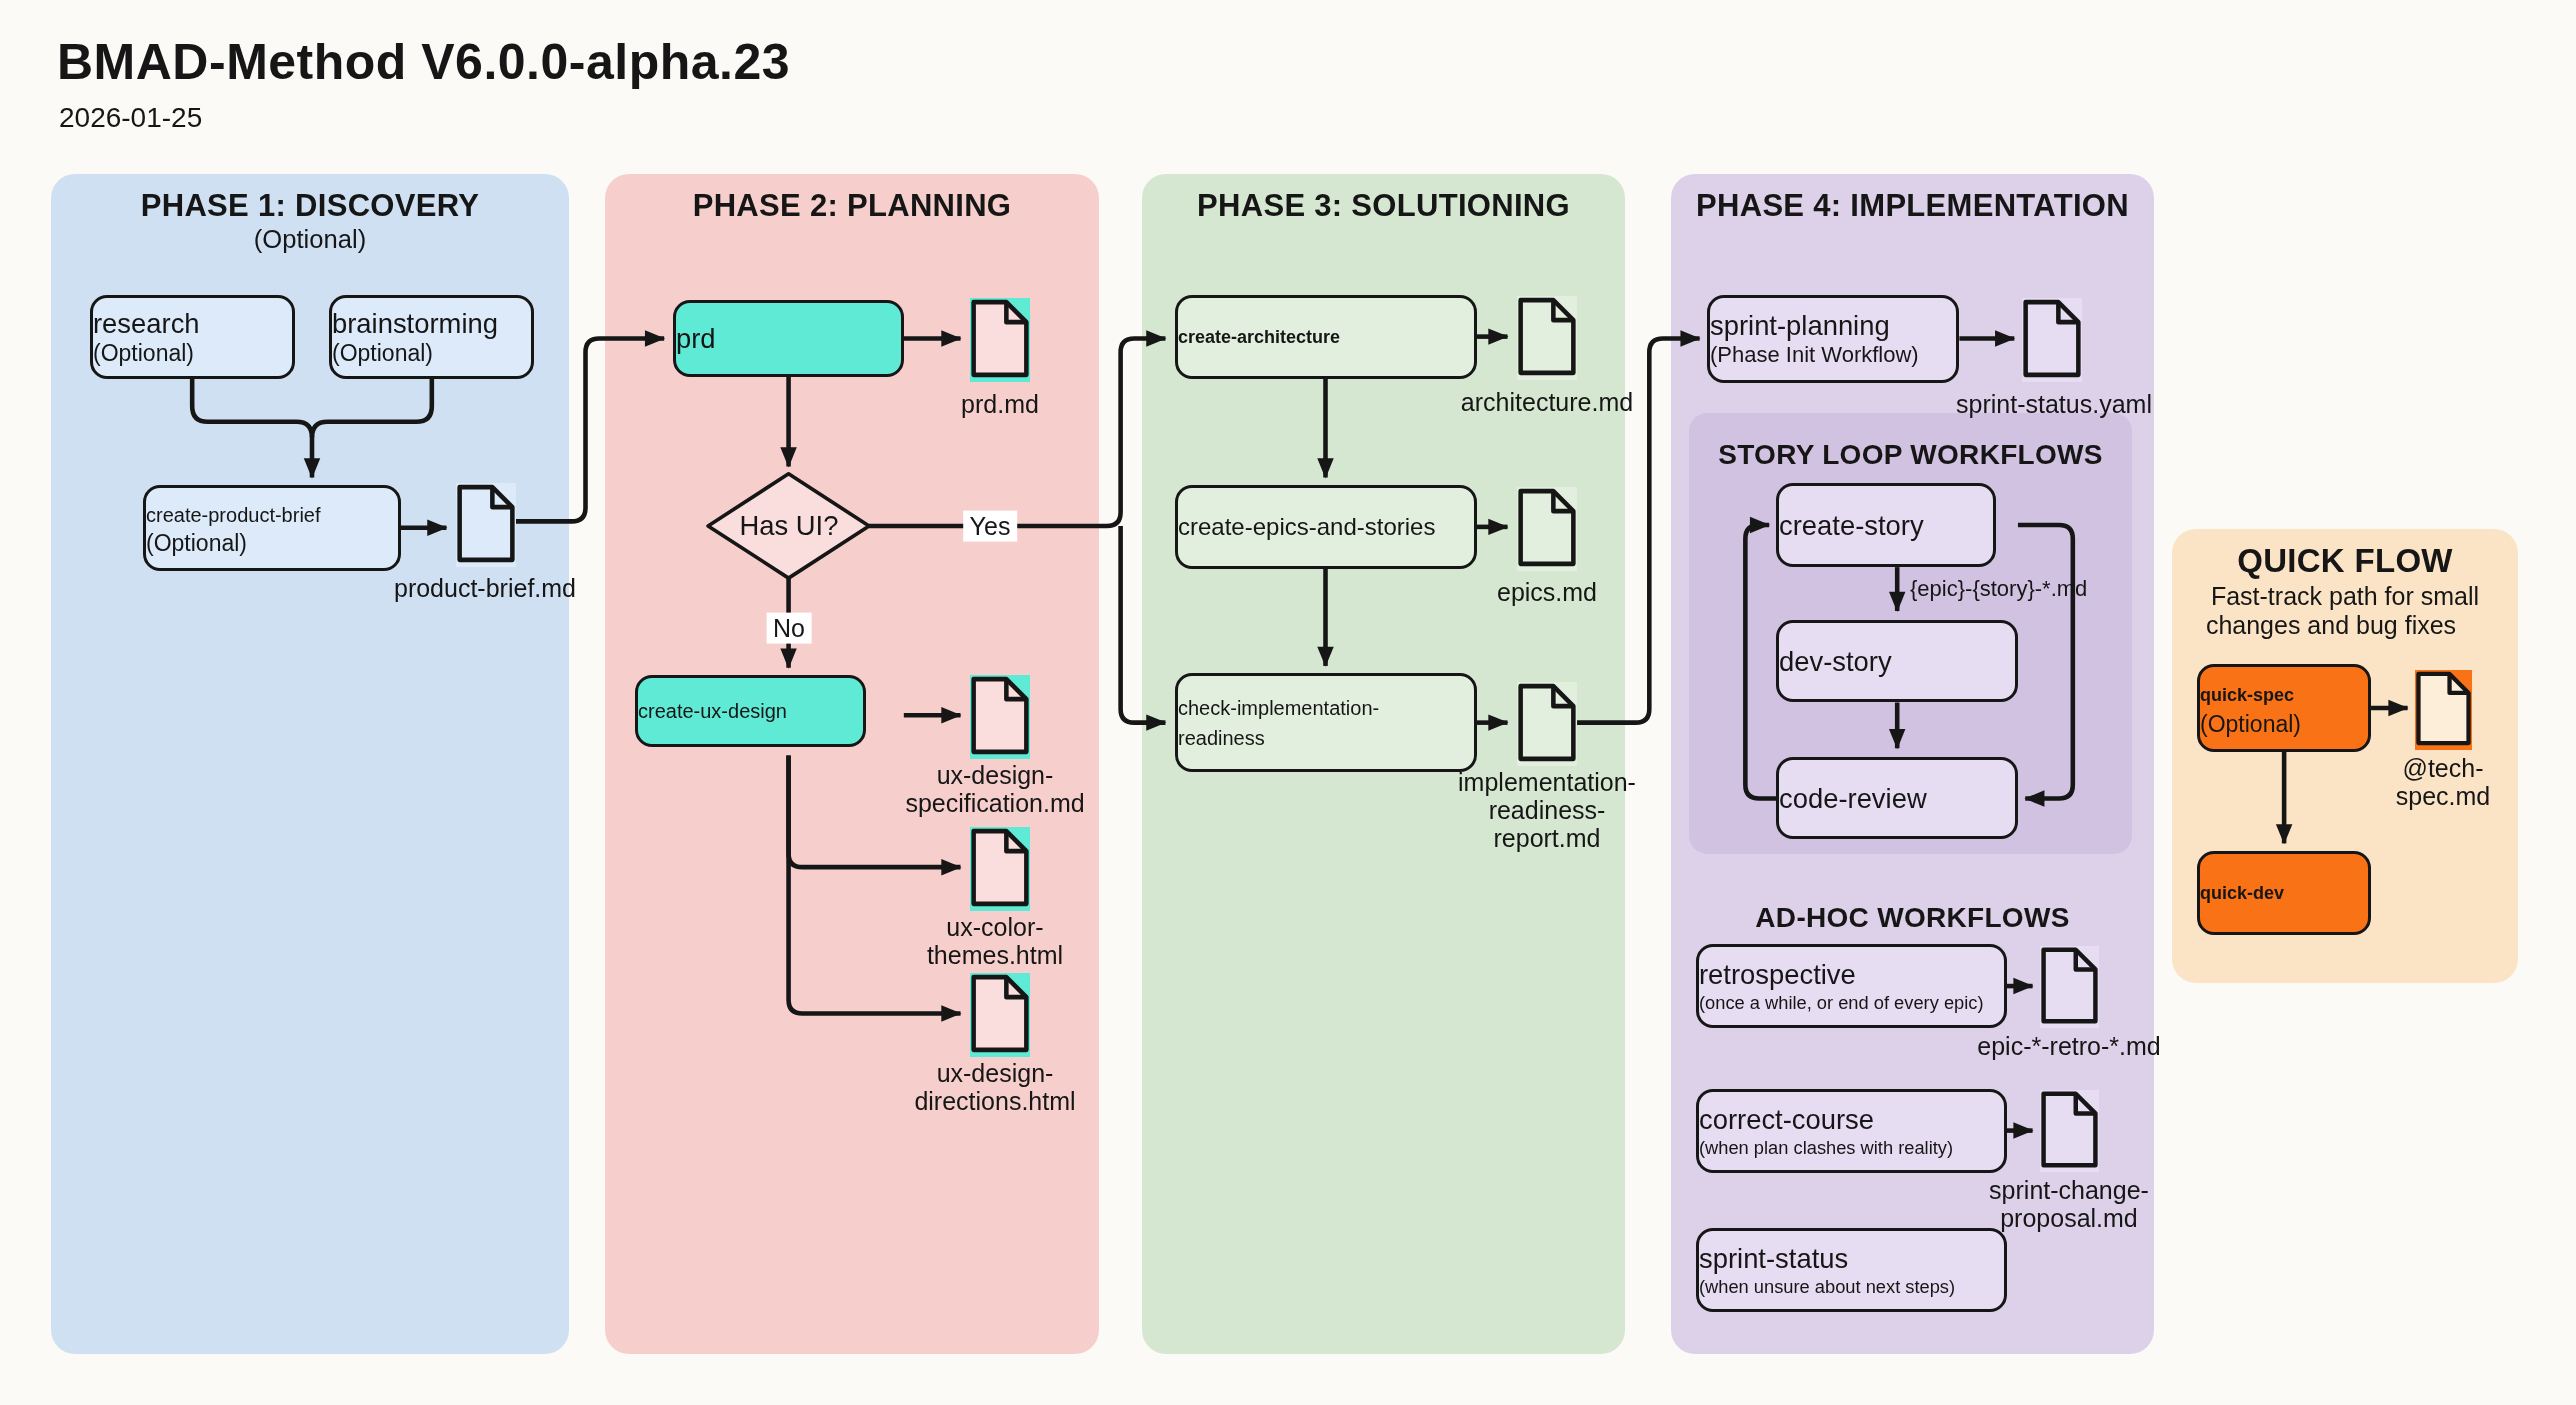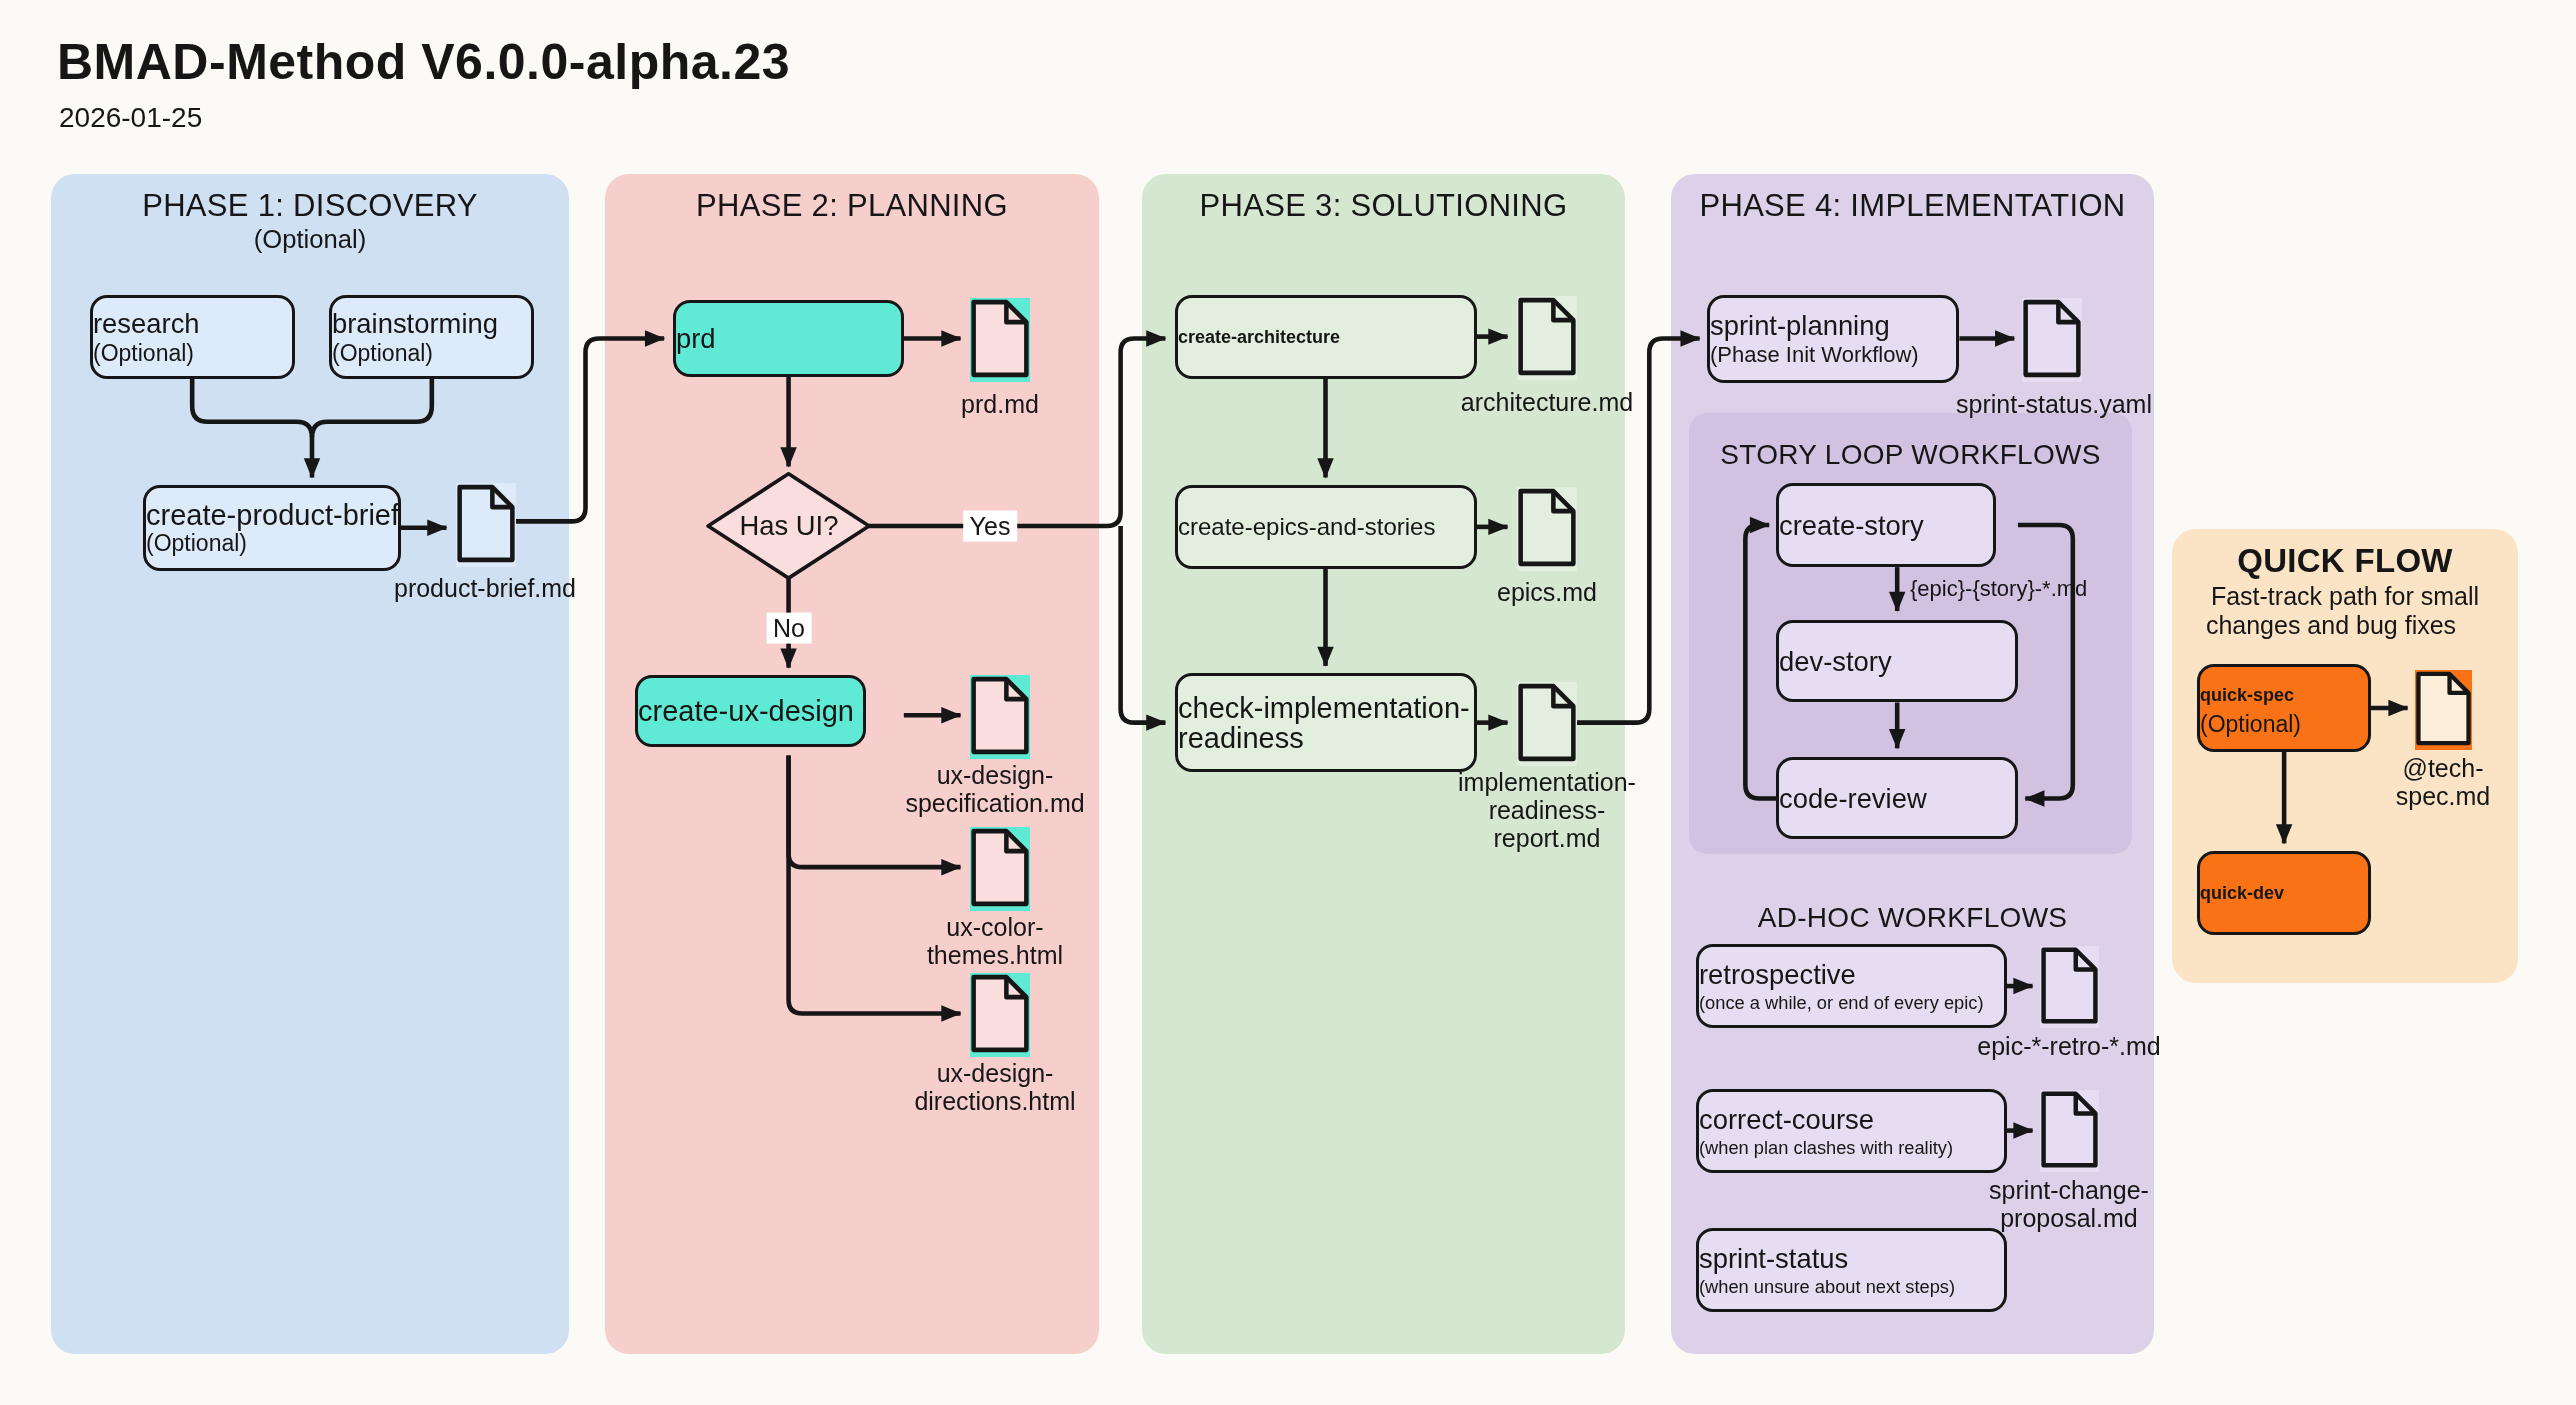--- a/index.html
+++ b/index.html
@@ -8,36 +8,36 @@
     position: relative;
     background: #fbfaf7;
     font-family: "Liberation Sans", "DejaVu Sans", sans-serif;
     color: #161616;
   }
   .page-title { position: absolute; left: 57px; top: 33px; font-size: 50px; font-weight: bold; letter-spacing: 0.5px; }
   .page-date  { position: absolute; left: 59px; top: 102px; font-size: 28px; }
 
   .panel { position: absolute; border-radius: 24px; z-index: 0; }
   .inner-panel { position: absolute; border-radius: 18.3px; z-index: 1; }
-  .panel-title { position: absolute; text-align: center; font-size: 31px; font-weight: 400; z-index: 3; letter-spacing: 0.3px; }
+  .panel-title { position: absolute; text-align: center; font-size: 31px; font-weight: 700; z-index: 3; letter-spacing: 0.3px; }
   .panel-sub   { position: absolute; text-align: center; font-size: 25.6px; z-index: 3; }
 
   svg.connectors { position: absolute; left: 0; top: 0; z-index: 2; pointer-events: none; }
   svg.connectors path.edge { fill: none; stroke: #161616; stroke-width: 5px; stroke-linejoin: round; }
 
   .node {
     position: absolute; z-index: 3;
     border: 3.7px solid #161616; border-radius: 17px;
     display: flex; flex-direction: column; align-items: flex-start; justify-content: center;
     text-align: center; white-space: nowrap;
   }
   .node .lbl     { font-size: 27.4px; line-height: 33px; }
   .node .lbl-md  { font-size: 18px; line-height: 32px; font-weight: bold; }
   .node .lbl-sm  { font-size: 24px; line-height: 30px; }
-  .node .lbl-sm2 { font-size: 29px; line-height: 30px; }
+  .node .lbl-sm2 { font-size: 20px; line-height: 30px; }
   .node .note    { font-size: 23px; line-height: 26.5px; }
   .node .note-sm { font-size: 18.3px; line-height: 23px; }
 
   .f1 { background: #ddeafa; --fill: #ddeafa; }
   .f2 { background: #5eead4; --fill: #f9dedd; }
   .f3 { background: #e2efde; --fill: #e2efde; }
   .f4 { background: #e7ddf2; --fill: #e7ddf2; }
   .fq { background: #f97316; --fill: #fdeeda; }
 
   .doc { position: absolute; z-index: 3; }

